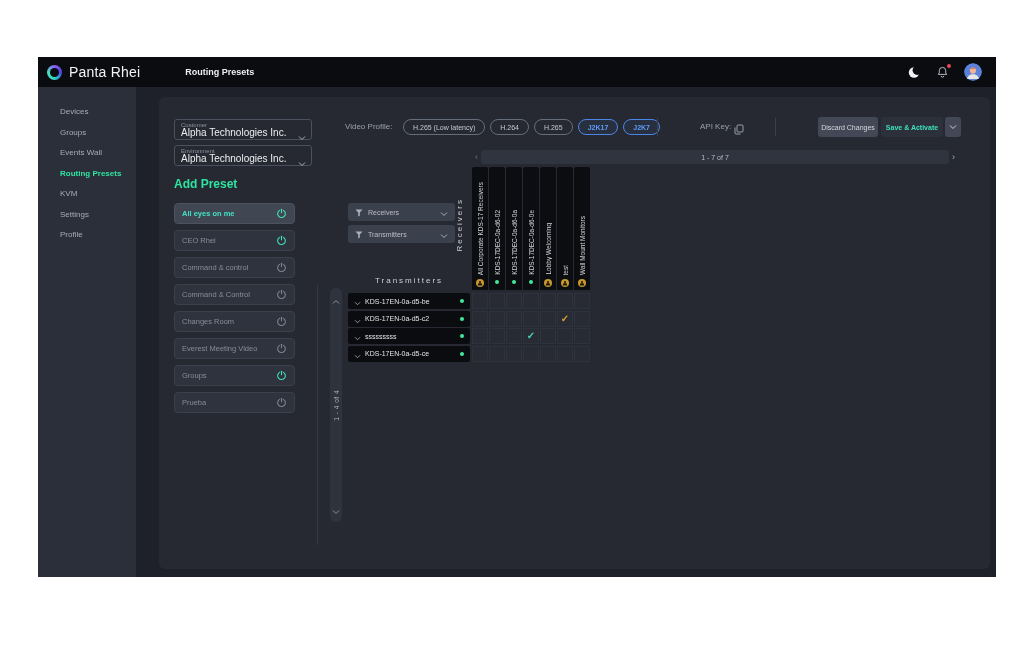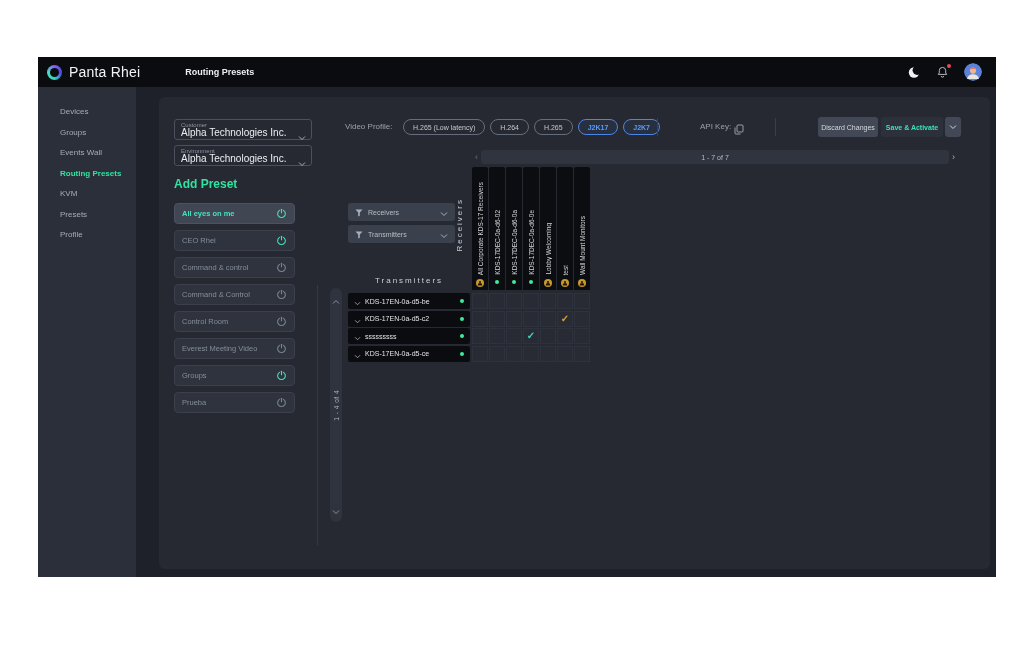--- a/index.html
+++ b/index.html
@@ -146,21 +146,21 @@
     </div>
   </div>
 
   <nav class="sidebar">
 
   <div class="side-item">Devices</div>
       <div class="side-item">Groups</div>
       <div class="side-item">Events Wall</div>
       <div class="side-item active">Routing Presets</div>
       <div class="side-item">KVM</div>
-      <div class="side-item">Presets</div>
+      <div class="side-item">Settings</div>
       <div class="side-item">Profile</div>
     </nav>
 
   <div class="panel"></div>
 
   <div class="select" style="left:136px;top:62px;">
     <span class="lbl">Customer</span>
     <span class="val">Alpha Technologies Inc.</span>
     <span class="chev"><svg width="8" height="6" viewBox="0 0 8 6">
           <polyline points="1,1.5 4,4.5 7,1.5" fill="none" stroke="#aab0bb" stroke-width="1"></polyline>
@@ -208,21 +208,21 @@
       <div class="preset">
         <span class="pname">Command &amp; Control</span>
         <span class="pwr">
           <svg width="11" height="11" viewBox="0 0 12 12" fill="none" stroke-width="1.2" stroke-linecap="round">
             <path d="M6 1.3 V5.2"></path>
             <path d="M3.9 2.6 a4.2 4.2 0 1 0 4.2 0"></path>
           </svg>
         </span>
       </div>
       <div class="preset">
-        <span class="pname">Control Room</span>
+        <span class="pname">Changes Room</span>
         <span class="pwr">
           <svg width="11" height="11" viewBox="0 0 12 12" fill="none" stroke-width="1.2" stroke-linecap="round">
             <path d="M6 1.3 V5.2"></path>
             <path d="M3.9 2.6 a4.2 4.2 0 1 0 4.2 0"></path>
           </svg>
         </span>
       </div>
       <div class="preset">
         <span class="pname">Everest Meeting Video</span>
         <span class="pwr">

